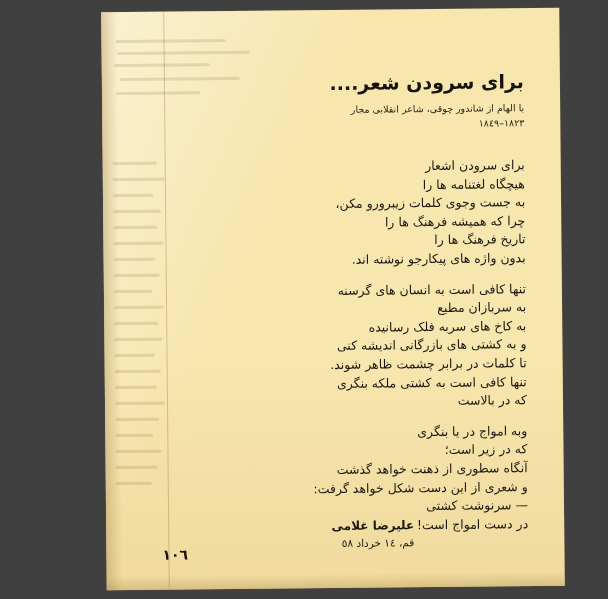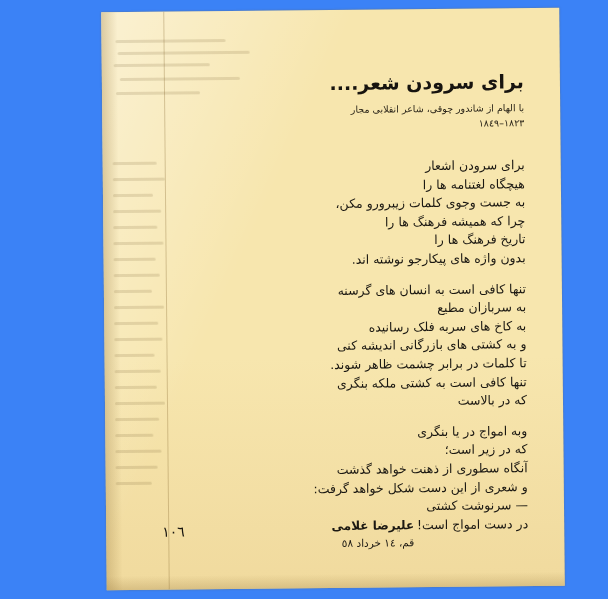--- a/index.html
+++ b/index.html
@@ -11,21 +11,21 @@
     width: 608px;
     height: 599px;
     overflow: hidden;
     font-family: "DejaVu Sans", sans-serif;
   }
 
   #page {
     position: relative;
     width: 608px;
     height: 599px;
-    background: #3b82f6;
+    background: #404040;
   }
 
   
   #sheet {
     position: absolute;
     left: 104px;
     top: 10px;
     width: 458px;
     height: 578px;
     background: #f7e6ae;
@@ -122,23 +122,23 @@
     font-size: 12px;
     line-height: 17px;
     color: #1b1812;
   }
   #author .name { font-weight: bold; }
   #author .place { font-size: 10.5px; }
 
   #pagenum {
     position: absolute;
     left: 56px;
-    top: 512px;
+    top: 535px;
     font-size: 14px;
-    font-weight: normal;
+    font-weight: bold;
     color: #17140f;
     direction: rtl;
   }
 </style>
 </head>
 <body>
 
 <div id="page">
 
   <div id="sheet">

